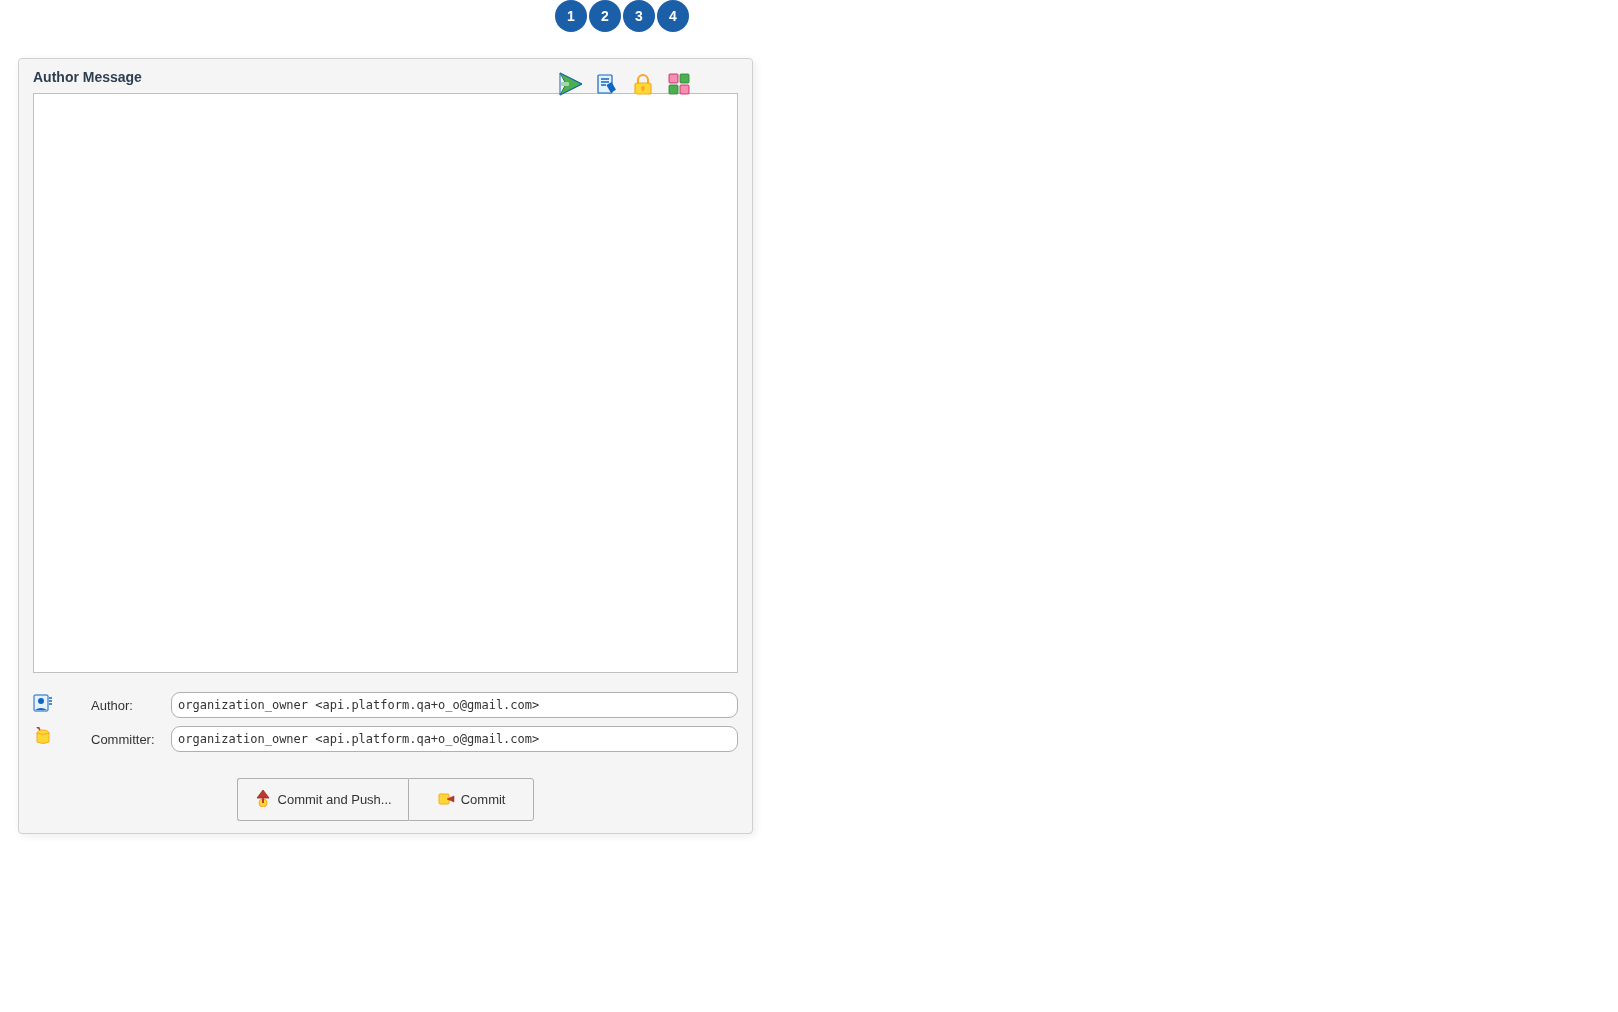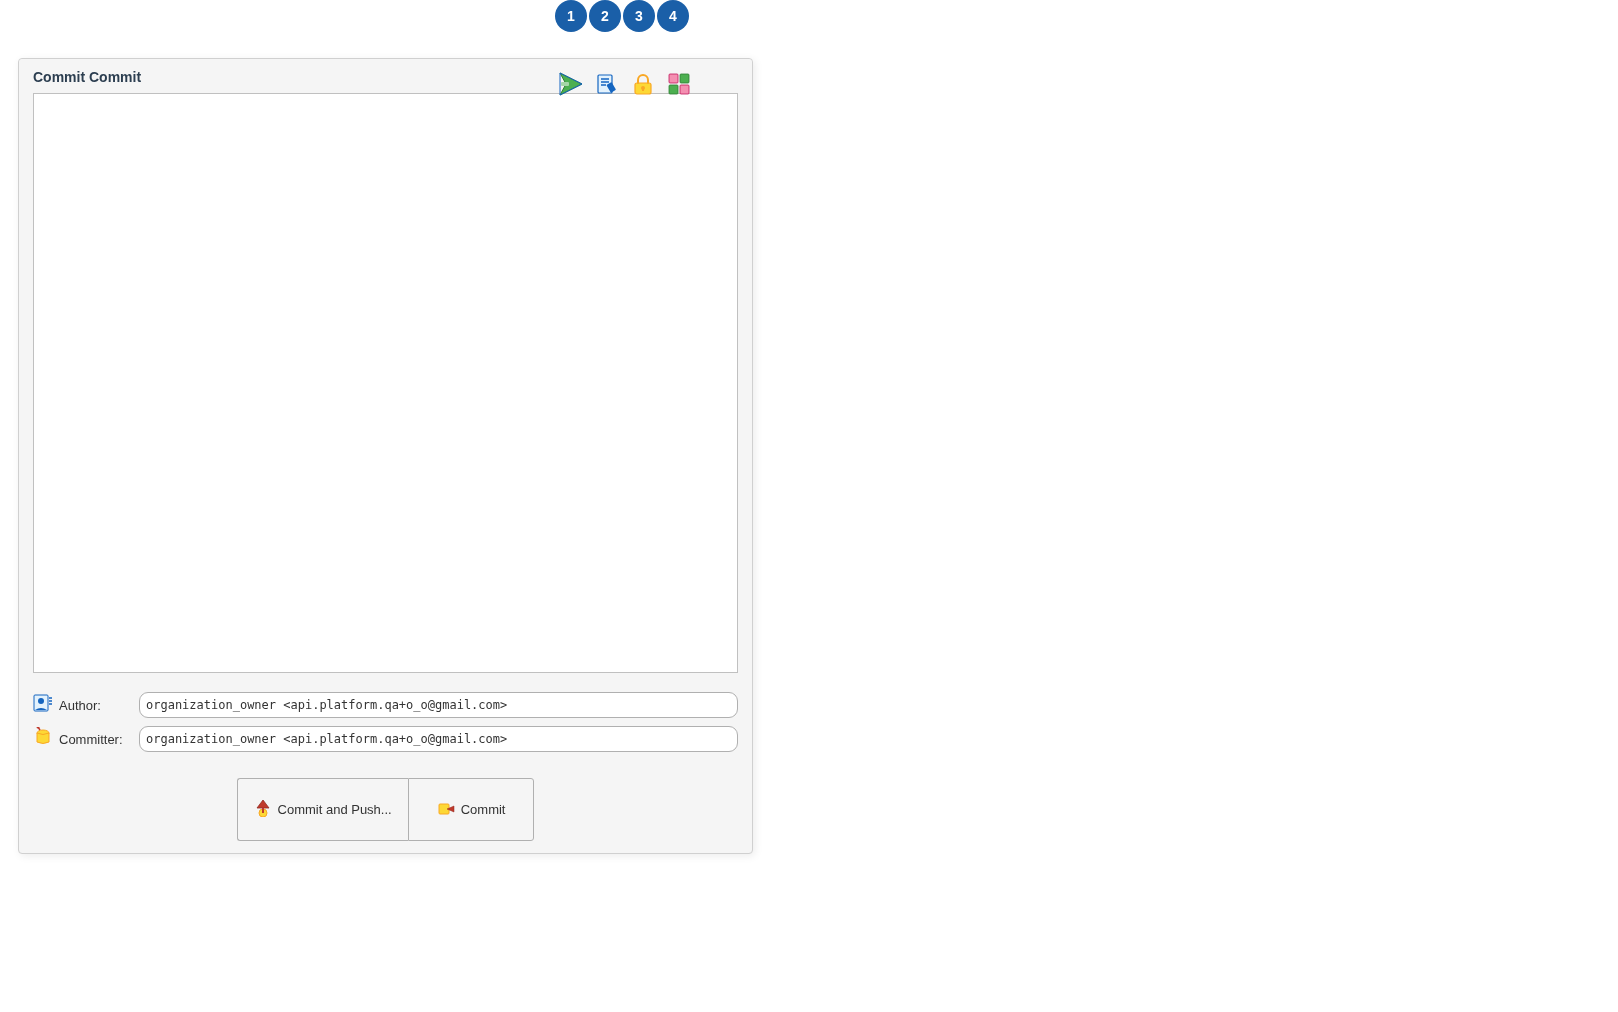--- a/index.html
+++ b/index.html
@@ -114,20 +114,21 @@
       font-size: 18px;
       margin-right: 6px;
       flex-shrink: 0;
     }
 
     .field-label {
       font-size: 13px;
       color: #333;
       width: 80px;
       flex-shrink: 0;
+      margin-left: 32px;
     }
 
     .field-input {
       flex: 1;
       height: 26px;
       border: 1px solid #b0b0b0;
       border-radius: 9px;
       padding: 0 6px;
       font-size: 12px;
       font-family: monospace;
@@ -139,21 +140,21 @@
       display: flex;
       justify-content: center;
       gap: 0;
       padding: 8px 14px 12px 14px;
     }
 
     .btn-commit-push {
       display: flex;
       align-items: center;
       gap: 6px;
-      padding: 20px 16px;
+      padding: 10px 16px;
       background: #f5f5f5;
       border: 1px solid #b0b0b0;
       border-right: none;
       border-radius: 3px 0 0 3px;
       cursor: pointer;
       font-size: 13px;
       color: #333;
       white-space: nowrap;
     }
 
@@ -216,21 +217,21 @@
       <svg width="26" height="26" viewBox="0 0 26 26">
         <rect x="3" y="3" width="9" height="9" rx="1" fill="#f48fb1" stroke="#c2185b" stroke-width="0.8"></rect>
         <rect x="14" y="3" width="9" height="9" rx="1" fill="#4caf50" stroke="#2e7d32" stroke-width="0.8"></rect>
         <rect x="3" y="14" width="9" height="9" rx="1" fill="#4caf50" stroke="#2e7d32" stroke-width="0.8"></rect>
         <rect x="14" y="14" width="9" height="9" rx="1" fill="#f48fb1" stroke="#c2185b" stroke-width="0.8"></rect>
       </svg>
     </div>
   </div>
 
   <div class="main-panel">
-    <div class="panel-header">Commit Commit</div>
+    <div class="panel-header">Author Message</div>
 
     <textarea class="commit-message-area" rows="30" style=""></textarea>
 
     <div class="fields-section">
 
       <div class="field-row">
         <span class="field-icon">
           
           <svg width="20" height="20" viewBox="0 0 20 20">
             <rect x="1" y="2" width="14" height="16" rx="1" fill="#e3f2fd" stroke="#1565c0" stroke-width="1"></rect>

